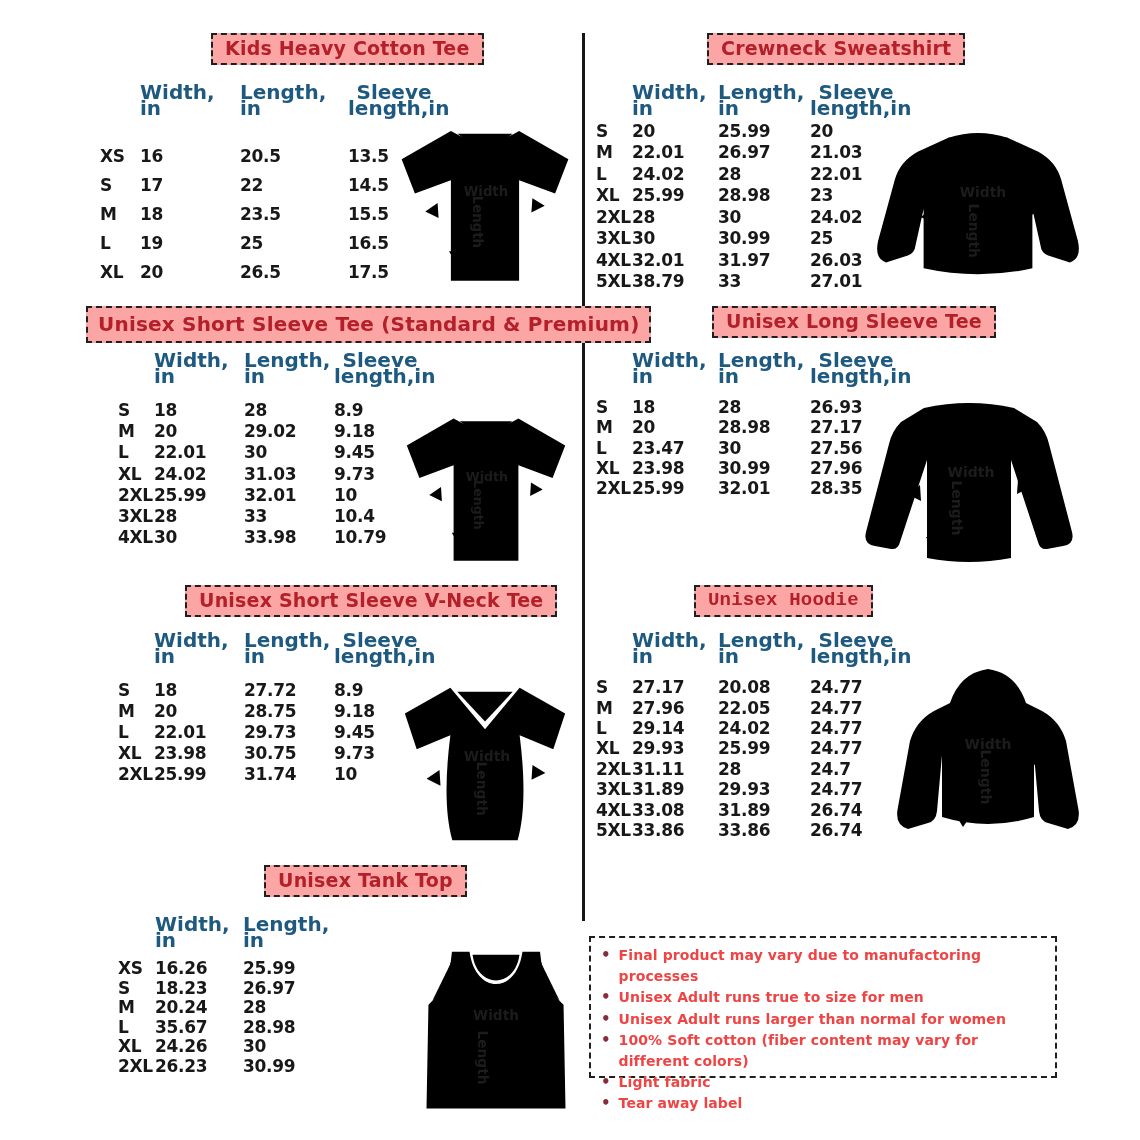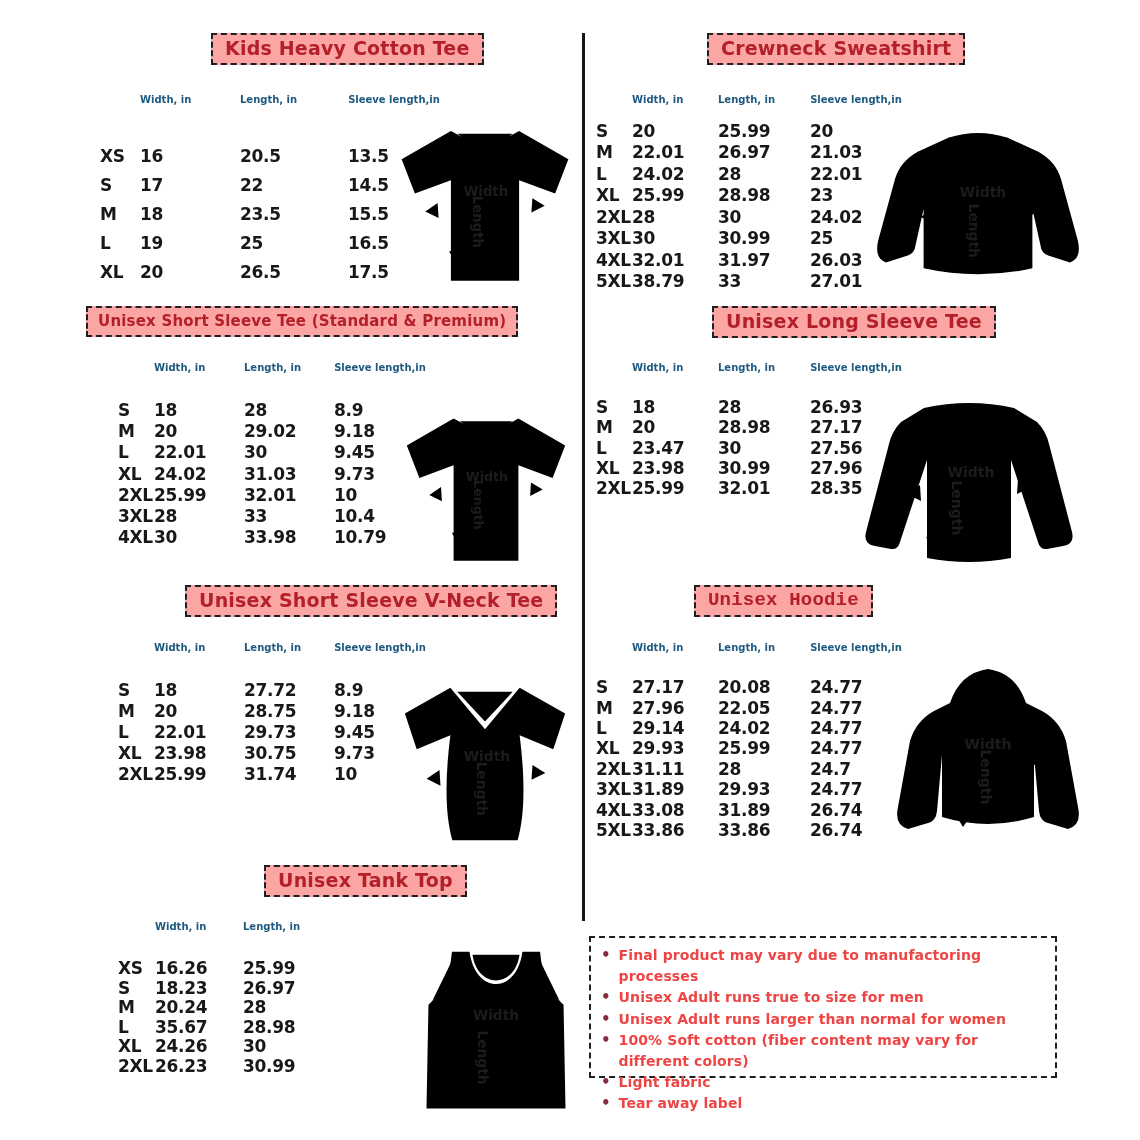--- a/index.html
+++ b/index.html
@@ -2,24 +2,24 @@
 <html style="--title-red: #b3202a; --header-blue: #1e5a80; --bullet-maroon: #8a2b3d; --ink: #1f1f1f;"><head>
 <meta charset="utf-8">
 <style>
   html,body{margin:0;padding:0;background:#fff;}
   #canvas{position:relative;width:1140px;height:1140px;background:#ffffff;overflow:hidden;
           font-family:"DejaVu Sans", sans-serif;color:var(--ink,#1c1c1c);}
   
   .tbox{position:absolute;border:2px dashed #1f1f1f;background:#fca5a5;padding:2px 12px 4px 12px;
         color:var(--title-red,#b3202a);font-weight:700;font-size:19px;white-space:nowrap;
         letter-spacing:0.2px;}
-  .tbox.small{font-size:15px;padding:4px 10px 5px 10px;}
+  .tbox.small{font-size:20px;padding:4px 10px 5px 10px;}
   
   .thead{position:absolute;display:grid;align-items:center;}
-  .thead .h{color:var(--header-blue,#1e5a80);font-weight:700;font-size:10px;line-height:16px;}
+  .thead .h{color:var(--header-blue,#1e5a80);font-weight:700;font-size:20px;line-height:16px;}
   .thead .hc{text-align:center;}
   
   .trows{position:absolute;}
   .trow{display:grid;align-items:center;}
   .g-k{grid-template-columns:40px 100px 108px 92px;}
   .g-l{grid-template-columns:36px 90px 90px 92px;}
   .g-r{grid-template-columns:36px 86px 92px 92px;}
   .g-t{grid-template-columns:37px 88px 92px;}
   .rh29 .trow{height:29px;}
   .rh215 .trow{height:21.5px;}

